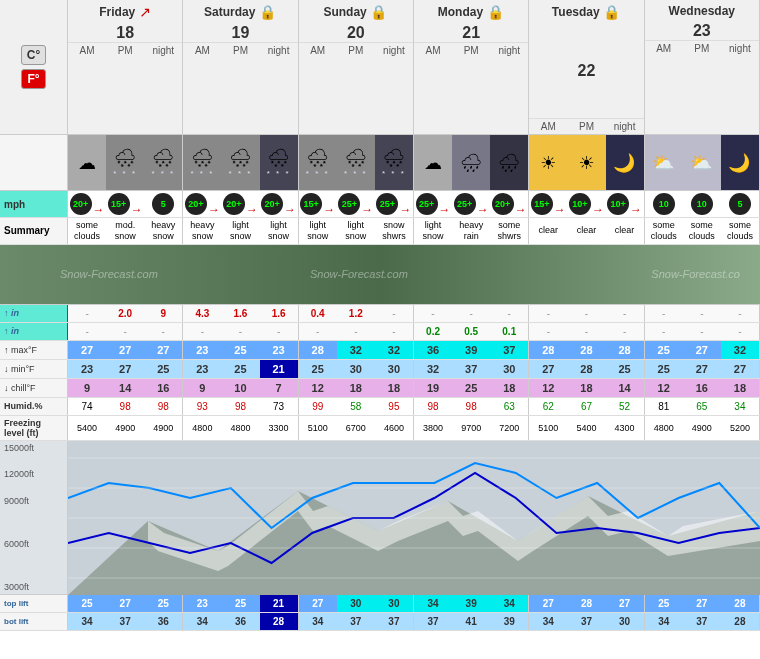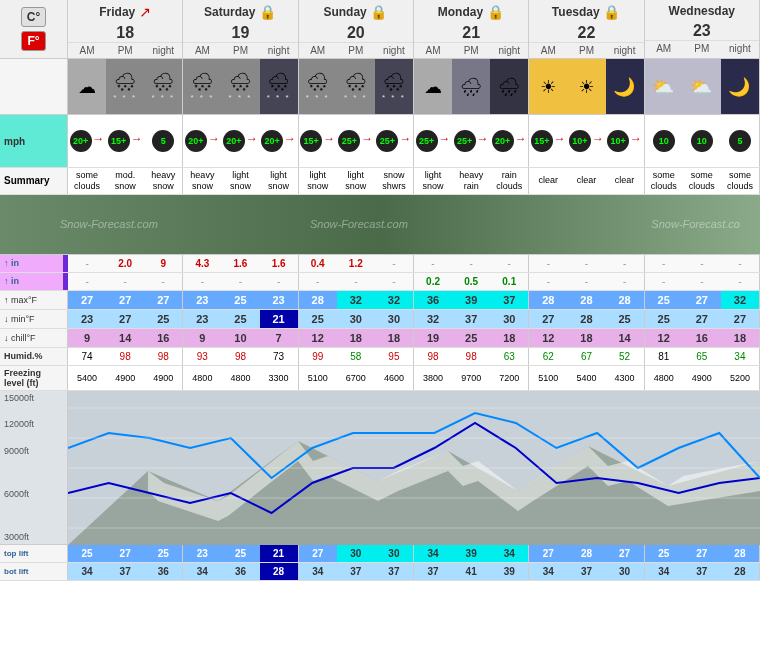--- a/index.html
+++ b/index.html
@@ -23,21 +23,21 @@
 
     
     .weather-row { display: flex; border-bottom: 1px solid #ccc; }
     .weather-label { width: 68px; min-width: 68px; background: #f5f5f5; border-right: 1px solid #ccc; }
     .weather-day { flex: 1; display: flex; border-right: 1px solid #ccc; }
     .weather-cell { flex: 1; height: 55px; display: flex; align-items: center; justify-content: center; overflow: hidden; }
 
     
     .data-row { display: flex; border-bottom: 1px solid #ddd; align-items: stretch; }
     .row-label { width: 68px; min-width: 68px; background: #5eead4; border-right: 1px solid #ccc; display: flex; align-items: center; justify-content: flex-start; padding: 2px 4px; font-size: 10px; font-weight: bold; color: #333; }
-    .data-cell { flex: 1; text-align: center; padding: 15px 0; font-size: 10px; display: flex; align-items: flex-start; justify-content: center; }
+    .data-cell { flex: 1; text-align: center; padding: 2px 0; font-size: 10px; display: flex; align-items: flex-end; justify-content: center; }
 
     
     .wind-badge { background: #222; color: #fff; border-radius: 50%; width: 22px; height: 22px; display: flex; align-items: center; justify-content: center; font-size: 10px; font-weight: bold; }
 
     
     .summary-row { display: flex; border-bottom: 1px solid #ddd; }
     .summary-label { width: 68px; min-width: 68px; background: #f5f5f5; border-right: 1px solid #ccc; display: flex; align-items: center; padding: 2px 4px; font-size: 10px; font-weight: bold; }
     .summary-cell { flex: 1; text-align: center; font-size: 9px; padding: 2px 0; line-height: 1.2; display: flex; align-items: center; justify-content: center; }
 
     
@@ -46,21 +46,21 @@
     .snowmap-label span { font-size: 10px; font-weight: bold; }
     .snowmap-label a { font-size: 10px; color: #00a; }
     .snowmap-content { flex: 1; background: linear-gradient(to right, #6a8a6a, #4a6a4a, #8aaa8a); position: relative; display: flex; align-items: center; }
     .watermark { position: absolute; color: rgba(255,255,255,0.4); font-size: 11px; font-style: italic; }
     .watermark1 { left: 60px; }
     .watermark2 { left: 310px; }
     .watermark3 { right: 20px; }
 
     
     .snow-row { display: flex; border-bottom: 1px solid #ddd; background: #f9f9f9; }
-    .snow-label { width: 68px; min-width: 68px; background: #f0abfc; border-right: 5px solid #6d28d9; display: flex; align-items: center; padding: 2px 4px; font-size: 9px; color: #369; font-weight: bold; }
+    .snow-label { width: 68px; min-width: 68px; background: #5eead4; border-right: 1px solid #6d28d9; display: flex; align-items: center; padding: 2px 4px; font-size: 9px; color: #369; font-weight: bold; font-style: italic; }
     .snow-cell { flex: 1; text-align: center; font-size: 10px; padding: 3px 0; display: flex; align-items: center; justify-content: center; }
 
     
     .temp-row { display: flex; border-bottom: 1px solid #ddd; }
     .temp-label { width: 68px; min-width: 68px; background: #f5f5f5; border-right: 1px solid #ccc; display: flex; align-items: center; padding: 2px 4px; font-size: 9px; color: #333; }
     .temp-cell { flex: 1; text-align: center; font-size: 11px; padding: 3px 0; display: flex; align-items: center; justify-content: center; font-weight: bold; }
 
     
     .info-row { display: flex; border-bottom: 1px solid #ddd; }
     .info-label { width: 68px; min-width: 68px; background: #f5f5f5; border-right: 1px solid #ccc; display: flex; align-items: center; padding: 2px 4px; font-size: 9px; color: #333; font-weight: bold; }
@@ -124,21 +124,21 @@
       <span style="font-weight:bold; font-size:12px; color:#333;">Monday</span>
       <span style="color:#c00; font-size:14px;">🔒</span>
     </div>
     <div style="font-weight:bold; font-size:16px; color:#333; text-align:center;">21</div>
     <div class="sub-header">
       <div class="sub-col">AM</div>
       <div class="sub-col">PM</div>
       <div class="sub-col">night</div>
     </div>
   </div>
-        <div class="day-col" style="border-right: 1px solid rgb(204, 204, 204);">
+        <div class="day-col" style="border-right: 1px solid rgb(204, 204, 204); gap: 38px;">
     <div class="day-header">
       <span style="font-weight:bold; font-size:12px; color:#333;">Tuesday</span>
       <span style="color:#c00; font-size:14px;">🔒</span>
     </div>
     <div style="font-weight:bold; font-size:16px; color:#333; text-align:center;">22</div>
     <div class="sub-header">
       <div class="sub-col">AM</div>
       <div class="sub-col">PM</div>
       <div class="sub-col">night</div>
     </div>
@@ -338,21 +338,21 @@
           <div class="summary-cell" style="flex: 1 1 0%; font-size: 9px; text-align: center; padding: 2px 1px; line-height: 1.2; display: flex; align-items: center; justify-content: center;">light snow</div>
         </div>
         <div style="flex: 1 1 0%; display: flex; border-right: 1px solid rgb(204, 204, 204);">
           <div class="summary-cell" style="flex: 1 1 0%; font-size: 9px; text-align: center; padding: 2px 1px; line-height: 1.2; display: flex; align-items: center; justify-content: center;">light snow</div>
           <div class="summary-cell" style="flex: 1 1 0%; font-size: 9px; text-align: center; padding: 2px 1px; line-height: 1.2; display: flex; align-items: center; justify-content: center;">light snow</div>
           <div class="summary-cell" style="flex: 1 1 0%; font-size: 9px; text-align: center; padding: 2px 1px; line-height: 1.2; display: flex; align-items: center; justify-content: center;">snow shwrs</div>
         </div>
         <div style="flex: 1 1 0%; display: flex; border-right: 1px solid rgb(204, 204, 204);">
           <div class="summary-cell" style="flex: 1 1 0%; font-size: 9px; text-align: center; padding: 2px 1px; line-height: 1.2; display: flex; align-items: center; justify-content: center;">light snow</div>
           <div class="summary-cell" style="flex: 1 1 0%; font-size: 9px; text-align: center; padding: 2px 1px; line-height: 1.2; display: flex; align-items: center; justify-content: center;">heavy rain</div>
-          <div class="summary-cell" style="flex: 1 1 0%; font-size: 9px; text-align: center; padding: 2px 1px; line-height: 1.2; display: flex; align-items: center; justify-content: center;">rain clouds</div>
+          <div class="summary-cell" style="flex: 1 1 0%; font-size: 9px; text-align: center; padding: 2px 1px; line-height: 1.2; display: flex; align-items: center; justify-content: center;">some shwrs</div>
         </div>
         <div style="flex: 1 1 0%; display: flex; border-right: 1px solid rgb(204, 204, 204);">
           <div class="summary-cell" style="flex: 1 1 0%; font-size: 9px; text-align: center; padding: 2px 1px; line-height: 1.2; display: flex; align-items: center; justify-content: center;">clear</div>
           <div class="summary-cell" style="flex: 1 1 0%; font-size: 9px; text-align: center; padding: 2px 1px; line-height: 1.2; display: flex; align-items: center; justify-content: center;">clear</div>
           <div class="summary-cell" style="flex: 1 1 0%; font-size: 9px; text-align: center; padding: 2px 1px; line-height: 1.2; display: flex; align-items: center; justify-content: center;">clear</div>
         </div>
         <div style="flex: 1 1 0%; display: flex; border-right: 1px solid rgb(204, 204, 204);">
           <div class="summary-cell" style="flex: 1 1 0%; font-size: 9px; text-align: center; padding: 2px 1px; line-height: 1.2; display: flex; align-items: center; justify-content: center;">some clouds</div>
           <div class="summary-cell" style="flex: 1 1 0%; font-size: 9px; text-align: center; padding: 2px 1px; line-height: 1.2; display: flex; align-items: center; justify-content: center;">some clouds</div>
           <div class="summary-cell" style="flex: 1 1 0%; font-size: 9px; text-align: center; padding: 2px 1px; line-height: 1.2; display: flex; align-items: center; justify-content: center;">some clouds</div>

